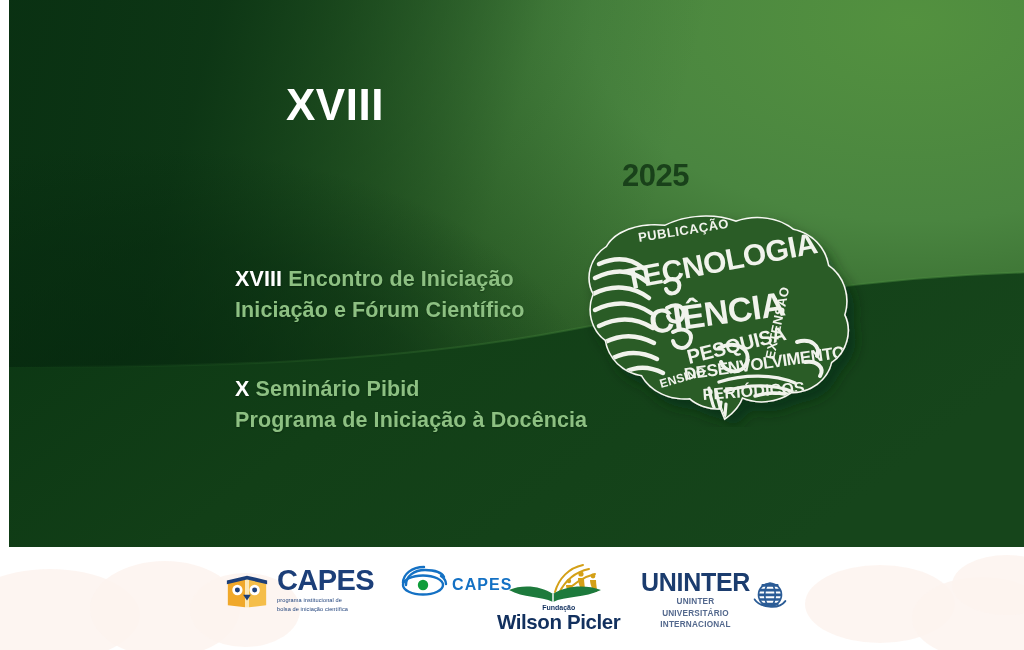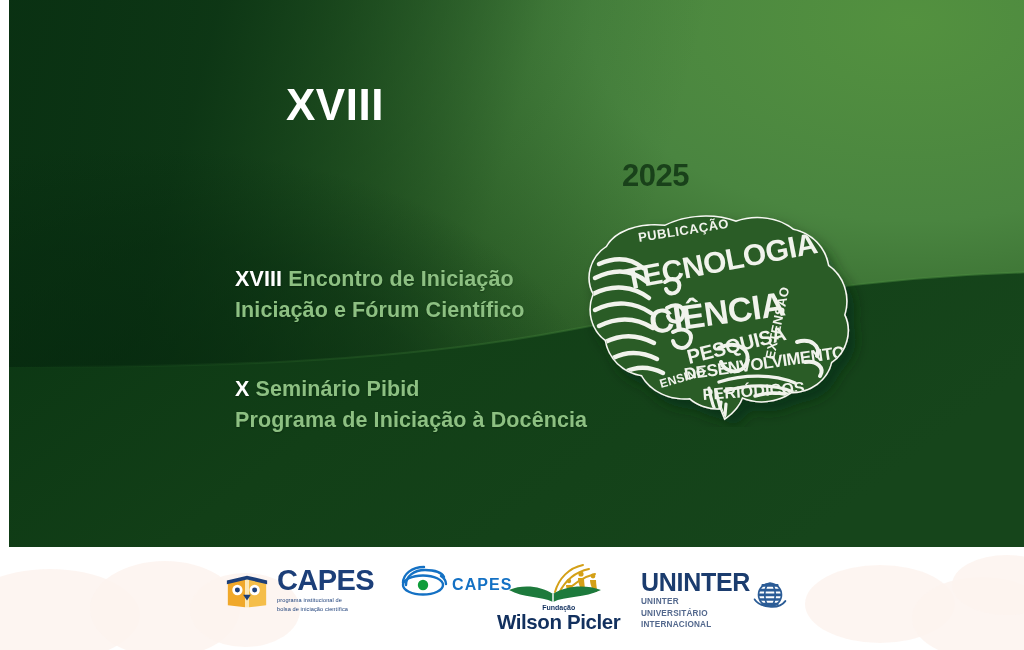--- a/index.html
+++ b/index.html
@@ -192,21 +192,21 @@
   .wp-name {
     font-size: 20.5px;
     font-weight: 700;
     color: #12305e;
     letter-spacing: -0.4px;
     line-height: 1;
   }
 
   
   .logo-uninter { left: 641px; top: 570px; }
-  .uninter-text { display: flex; flex-direction: column; }
+  .uninter-text { display: flex; flex-direction: column; align-items: center; }
   .uninter-word {
     font-size: 25px;
     font-weight: 700;
     color: #1b3c6e;
     letter-spacing: -0.3px;
     line-height: 1;
   }
   .uninter-sub {
     font-size: 8.2px;
     font-weight: 700;

